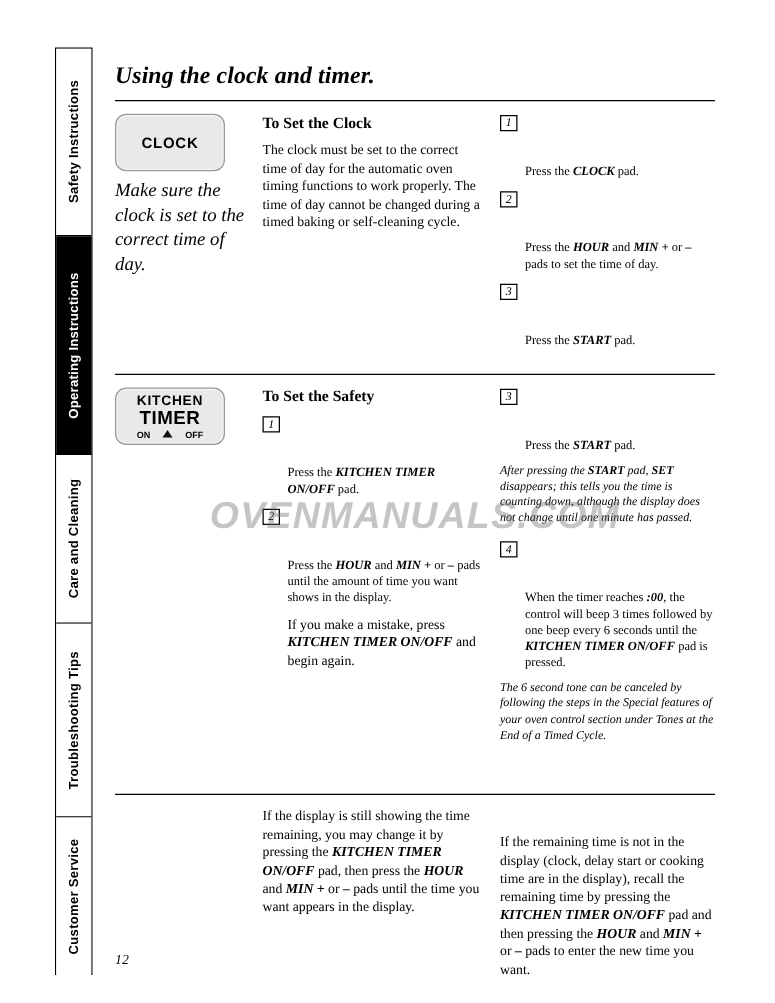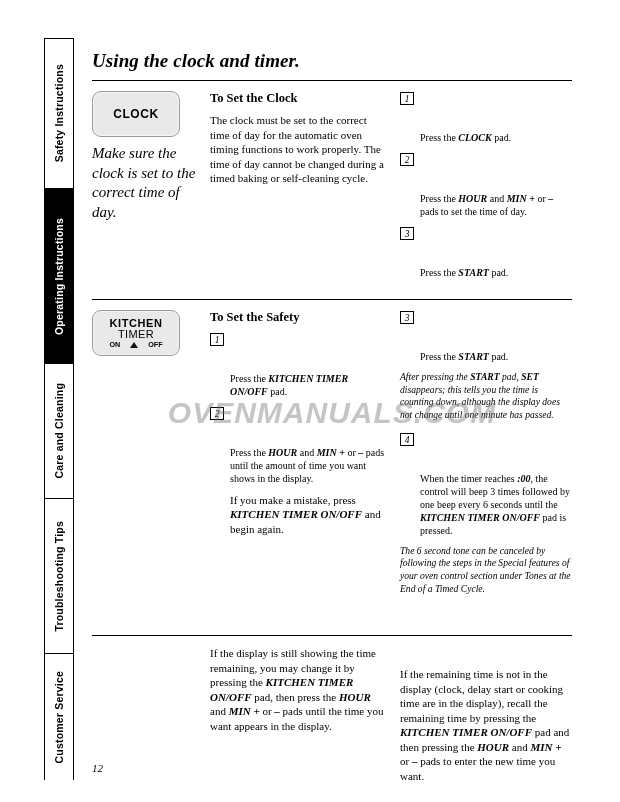--- a/index.html
+++ b/index.html
@@ -144,22 +144,22 @@
     justify-content: center;
     font-family: "Liberation Sans", sans-serif;
   }
   .pad .pad-main {
     font-size: 11px;
     font-weight: bold;
     letter-spacing: 0.6px;
   }
   .pad.clock .pad-main { font-size: 12px; }
   .pad .pad-sub {
-    font-size: 11px;
-    font-weight: normal;
+    font-size: 15px;
+    font-weight: bold;
     letter-spacing: 0.4px;
     margin-top: -1px;
   }
   .pad .pad-row {
     display: flex;
     align-items: center;
     gap: 10px;
     font-size: 7.2px;
     font-weight: bold;
     margin-top: 0;

